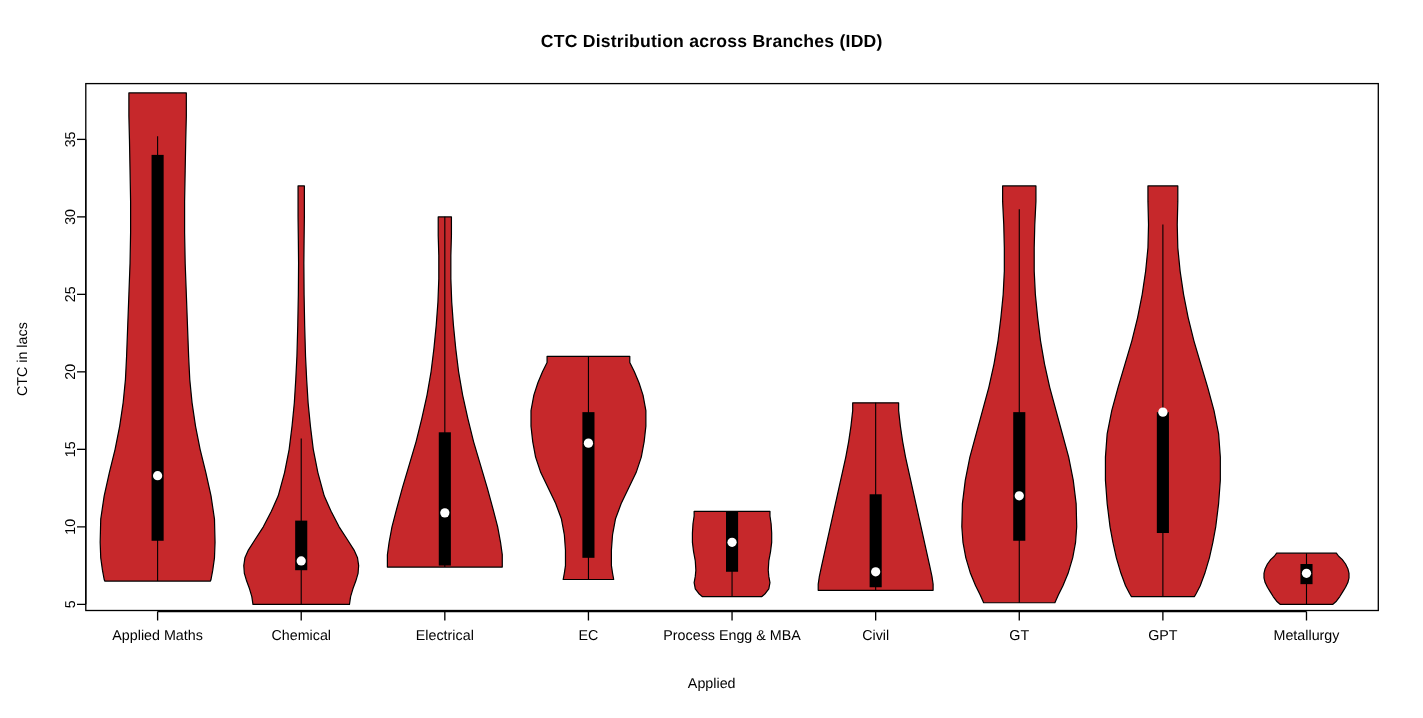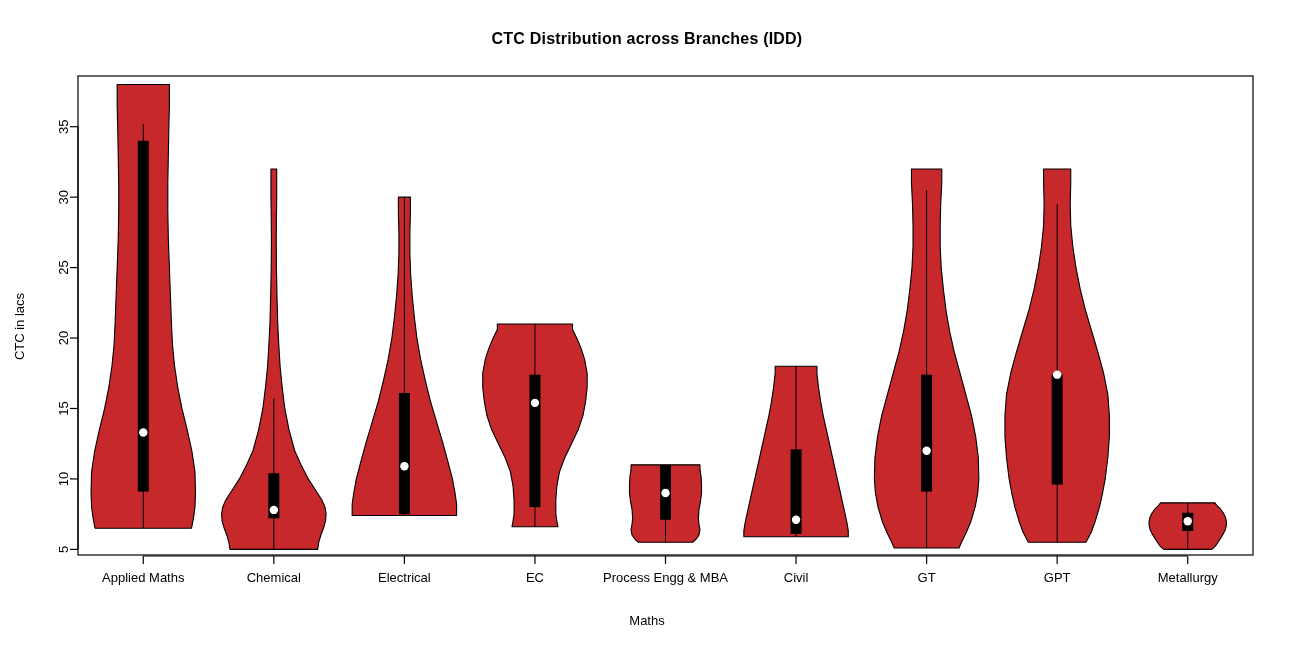--- a/index.html
+++ b/index.html
@@ -27,21 +27,21 @@
 <body>
 
 <div id="root">
 
   <div id="title">CTC Distribution across Branches (IDD)</div>
 
   <div id="ylabel">
     <span>CTC in lacs</span>
   </div>
 
-  <div id="xlabel">Maths</div>
+  <div id="xlabel">Applied</div>
 
   <svg id="plotsvg" width="1294" height="653">
       <rect x="78" y="76" width="1175" height="479" fill="none" stroke="#000" stroke-width="1.2"></rect>
       <g>
         <line x1="70" y1="549.364705882353" x2="78" y2="549.364705882353" stroke="#000" stroke-width="1.2"></line>
         <text x="64" y="549.364705882353" text-anchor="middle" dominant-baseline="central" font-size="13" font-family="&quot;Liberation Sans&quot;, sans-serif" fill="#000" transform="rotate(-90 64 549.364705882353)" class="ytick-label">5</text>
         <line x1="70" y1="478.92352941176466" x2="78" y2="478.92352941176466" stroke="#000" stroke-width="1.2"></line>
         <text x="64" y="478.92352941176466" text-anchor="middle" dominant-baseline="central" font-size="13" font-family="&quot;Liberation Sans&quot;, sans-serif" fill="#000" transform="rotate(-90 64 478.92352941176466)" class="ytick-label">10</text>
         <line x1="70" y1="408.4823529411765" x2="78" y2="408.4823529411765" stroke="#000" stroke-width="1.2"></line>
         <text x="64" y="408.4823529411765" text-anchor="middle" dominant-baseline="central" font-size="13" font-family="&quot;Liberation Sans&quot;, sans-serif" fill="#000" transform="rotate(-90 64 408.4823529411765)" class="ytick-label">15</text>

